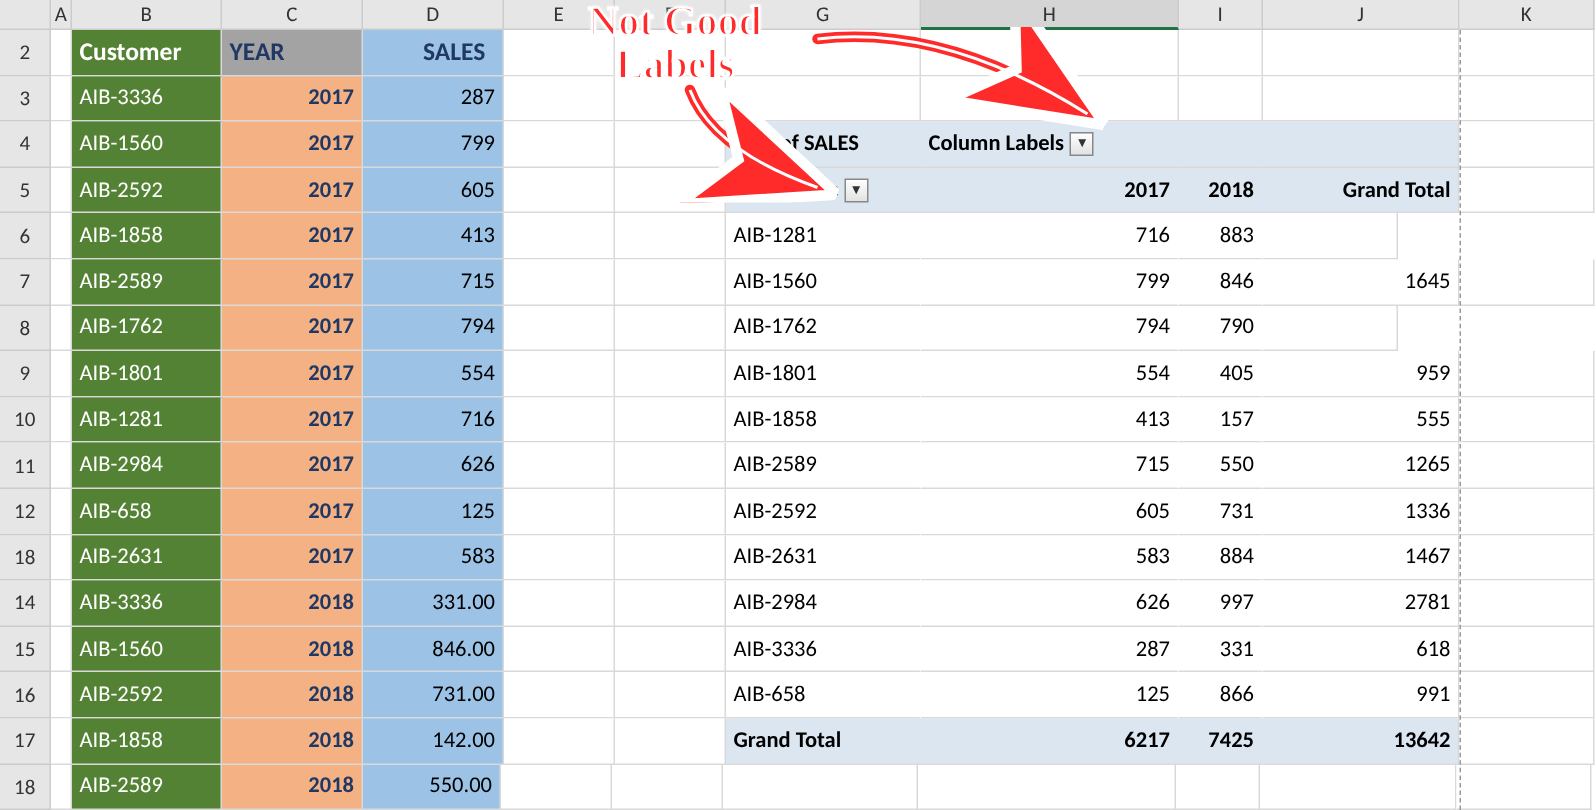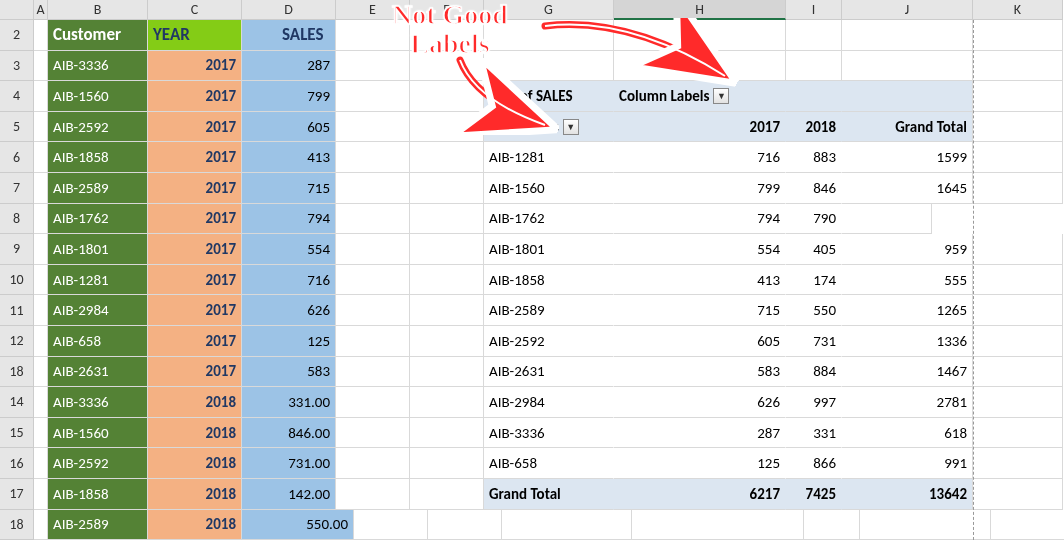--- a/index.html
+++ b/index.html
@@ -56,21 +56,21 @@
     display: flex;
     align-items: center;
     overflow: hidden;
     white-space: nowrap;
     height: 30.6px;
     background: #fff;
   }
   .cell.right { justify-content: flex-end; }
   .cell.bold { font-weight: bold; }
   .cell.hdr-green { background: #548235; color: #fff; font-weight: bold; font-size: 17px; }
-  .cell.hdr-tan { background: #84cc16; color: #203864; font-weight: bold; font-size: 17px; }
+  .cell.hdr-tan { background: #a3a3a3; color: #203864; font-weight: bold; font-size: 17px; }
   .cell.hdr-blue { background: #9cc3e6; color: #203864; font-weight: bold; font-size: 17px; padding-left: 40px; }
   .cell.body-green { background: #548235; color: #fff; }
   .cell.body-tan { background: #f4b183; color: #203864; font-weight: bold; }
   .cell.body-blue { background: #9cc3e6; color: #000; }
   
   .cell.pv-hdr { background: #dce6f1; }
   .cell.pv-total { background: #dce6f1; font-weight: bold; }
   .cell.noborder-r { border-right: 1px solid transparent; }
   .dd {
     width: 16px; height: 16px; border: 1px solid #888;
@@ -198,21 +198,20 @@
       <div class="row">
         <div class="cell " style="width: 14px;"></div>
         <div class="cell body-green" style="width: 100px;">AIB-1858</div>
         <div class="cell body-tan right" style="width: 94px;">2017</div>
         <div class="cell body-blue right" style="width: 94px;">413</div>
         <div class="cell " style="width: 74px;"></div>
         <div class="cell " style="width: 74px;"></div>
         <div class="cell noborder-r" style="width: 130px;">AIB-1281</div>
         <div class="cell right noborder-r" style="width: 172px;">716</div>
         <div class="cell right noborder-r" style="width: 56px;">883</div>
-        <div class="cell right" style="width: 131px;">1599</div>
         <div class="cell " style="width: 90px;"></div>
       </div>
       <div class="row">
         <div class="cell " style="width: 14px;"></div>
         <div class="cell body-green" style="width: 100px;">AIB-2589</div>
         <div class="cell body-tan right" style="width: 94px;">2017</div>
         <div class="cell body-blue right" style="width: 94px;">715</div>
         <div class="cell " style="width: 74px;"></div>
         <div class="cell " style="width: 74px;"></div>
         <div class="cell noborder-r" style="width: 130px;">AIB-1560</div>
@@ -248,21 +247,21 @@
       </div>
       <div class="row">
         <div class="cell " style="width: 14px;"></div>
         <div class="cell body-green" style="width: 100px;">AIB-1281</div>
         <div class="cell body-tan right" style="width: 94px;">2017</div>
         <div class="cell body-blue right" style="width: 94px;">716</div>
         <div class="cell " style="width: 74px;"></div>
         <div class="cell " style="width: 74px;"></div>
         <div class="cell noborder-r" style="width: 130px;">AIB-1858</div>
         <div class="cell right noborder-r" style="width: 172px;">413</div>
-        <div class="cell right noborder-r" style="width: 56px;">174</div>
+        <div class="cell right noborder-r" style="width: 56px;">157</div>
         <div class="cell right" style="width: 131px;">555</div>
         <div class="cell " style="width: 90px;"></div>
       </div>
       <div class="row">
         <div class="cell " style="width: 14px;"></div>
         <div class="cell body-green" style="width: 100px;">AIB-2984</div>
         <div class="cell body-tan right" style="width: 94px;">2017</div>
         <div class="cell body-blue right" style="width: 94px;">626</div>
         <div class="cell " style="width: 74px;"></div>
         <div class="cell " style="width: 74px;"></div>
@@ -347,21 +346,21 @@
         <div class="cell pv-total noborder-r" style="width: 130px;">Grand Total</div>
         <div class="cell pv-total right noborder-r" style="width: 172px;">6217</div>
         <div class="cell pv-total right noborder-r" style="width: 56px;">7425</div>
         <div class="cell pv-total right" style="width: 131px;">13642</div>
         <div class="cell " style="width: 90px;"></div>
       </div>
       <div class="row">
         <div class="cell " style="width: 14px;"></div>
         <div class="cell body-green" style="width: 100px;">AIB-2589</div>
         <div class="cell body-tan right" style="width: 94px;">2018</div>
-        <div class="cell body-blue right" style="width: 112px;">550.00</div>
+        <div class="cell body-blue right" style="width: 92px;">550.00</div>
         <div class="cell " style="width: 74px;"></div>
         <div class="cell " style="width: 74px;"></div>
         <div class="cell " style="width: 130px;"></div>
         <div class="cell " style="width: 172px;"></div>
         <div class="cell " style="width: 56px;"></div>
         <div class="cell " style="width: 131px;"></div>
         <div class="cell " style="width: 90px;"></div>
       </div>
     </div>
 </div>

